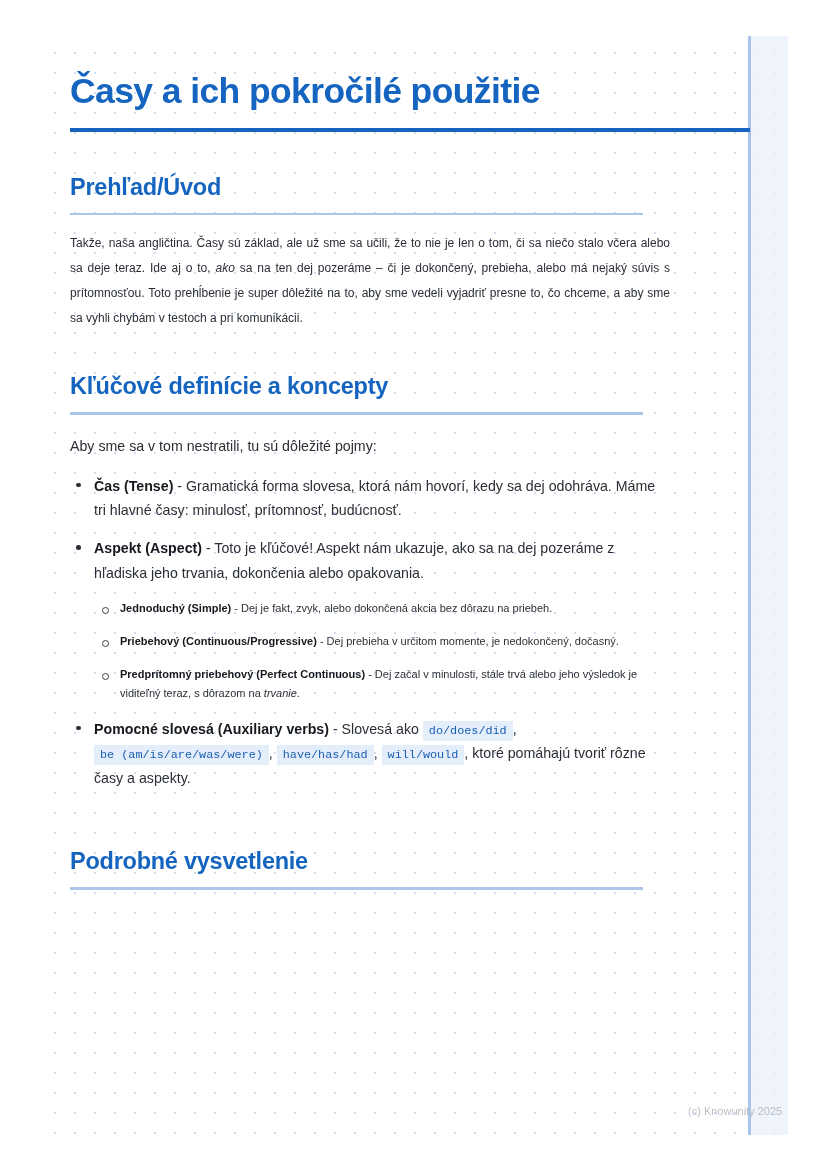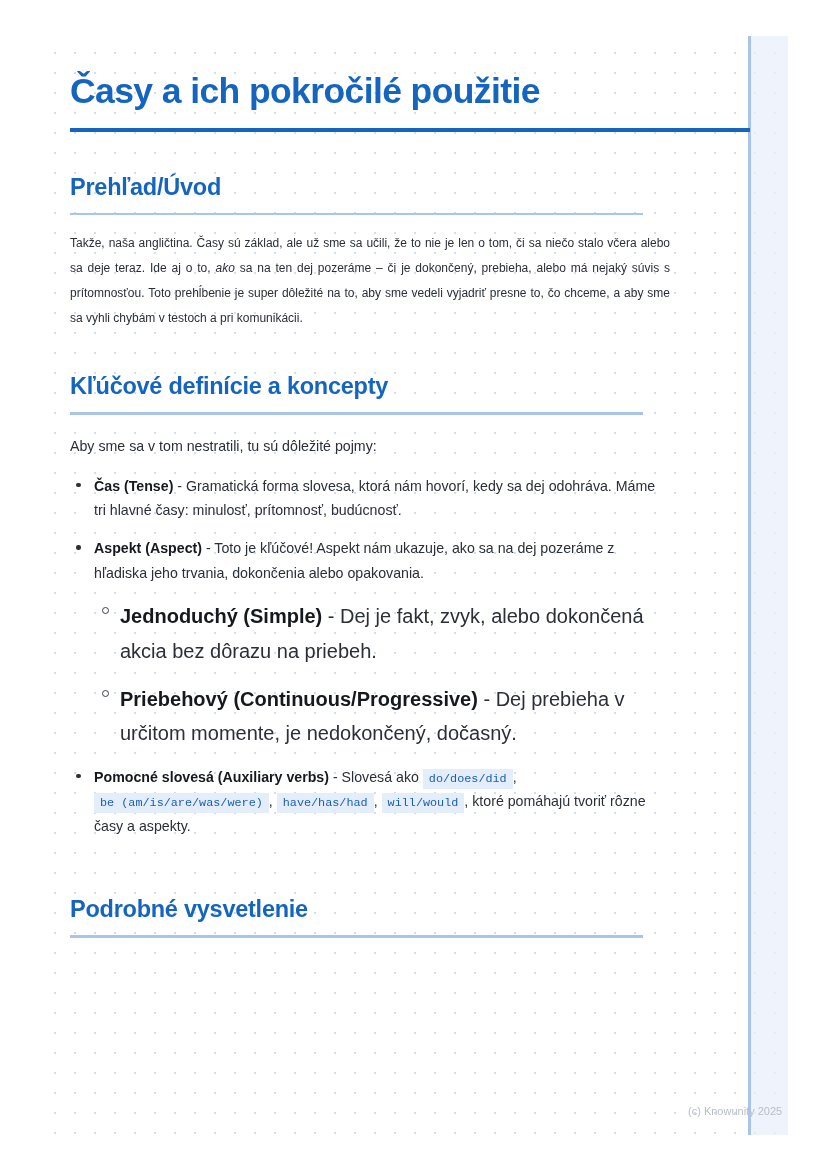--- a/index.html
+++ b/index.html
@@ -120,21 +120,21 @@
     left: 6px; top: 9px;
     width: 4.5px; height: 4.5px;
     border-radius: 50%;
     background: #2b2f36;
   }
 
   ul.l2 { list-style: none; margin-top: 8px; }
   ul.l2 > li {
     position: relative;
     padding-left: 26px;
-    font-size: 20px;
+    font-size: 11px;
     line-height: 1.72;
     color: #2b2f36;
     margin-top: 14px;
   }
   ul.l2 > li::before {
     content: "";
     position: absolute;
     left: 8px; top: 8px;
     width: 5px; height: 5px;
     border-radius: 50%;
@@ -197,20 +197,23 @@
       <li>
         <b class="term">Aspekt (Aspect)</b><span> - Toto je kľúčové! Aspekt nám ukazuje, ako sa na dej pozeráme z hľadiska jeho trvania, dokončenia alebo opakovania.</span>
 
         <ul class="l2">
           <li>
             <b class="term">Jednoduchý (Simple)</b><span> - Dej je fakt, zvyk, alebo dokončená akcia bez dôrazu na priebeh.</span>
           </li>
           <li>
             <b class="term">Priebehový (Continuous/Progressive)</b><span> - Dej prebieha v určitom momente, je nedokončený, dočasný.</span>
           </li>
+          <li>
+            <b class="term">Predprítomný priebehový (Perfect Continuous)</b><span> - Dej začal v minulosti, stále trvá alebo jeho výsledok je viditeľný teraz, s dôrazom na </span><i>trvanie</i><span>.</span>
+          </li>
         </ul>
       </li>
 
       <li>
         <b class="term">Pomocné slovesá (Auxiliary verbs)</b><span> - Slovesá ako </span><code class="chip">do/does/did</code><span>, </span><code class="chip">be (am/is/are/was/were)</code><span>, </span><code class="chip">have/has/had</code><span>, </span><code class="chip">will/would</code><span>, ktoré pomáhajú tvoriť rôzne časy a aspekty.</span>
       </li>
 
     </ul>
 
     <h2 class="section-title tight">Podrobné vysvetlenie</h2>

